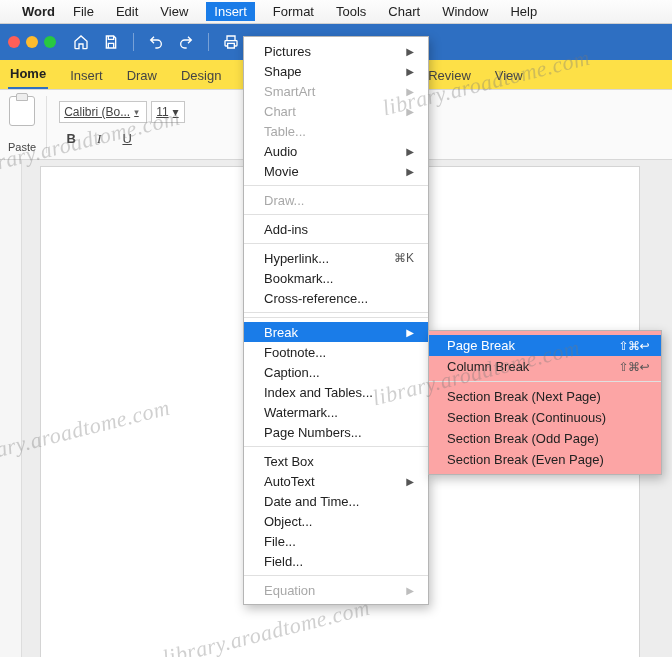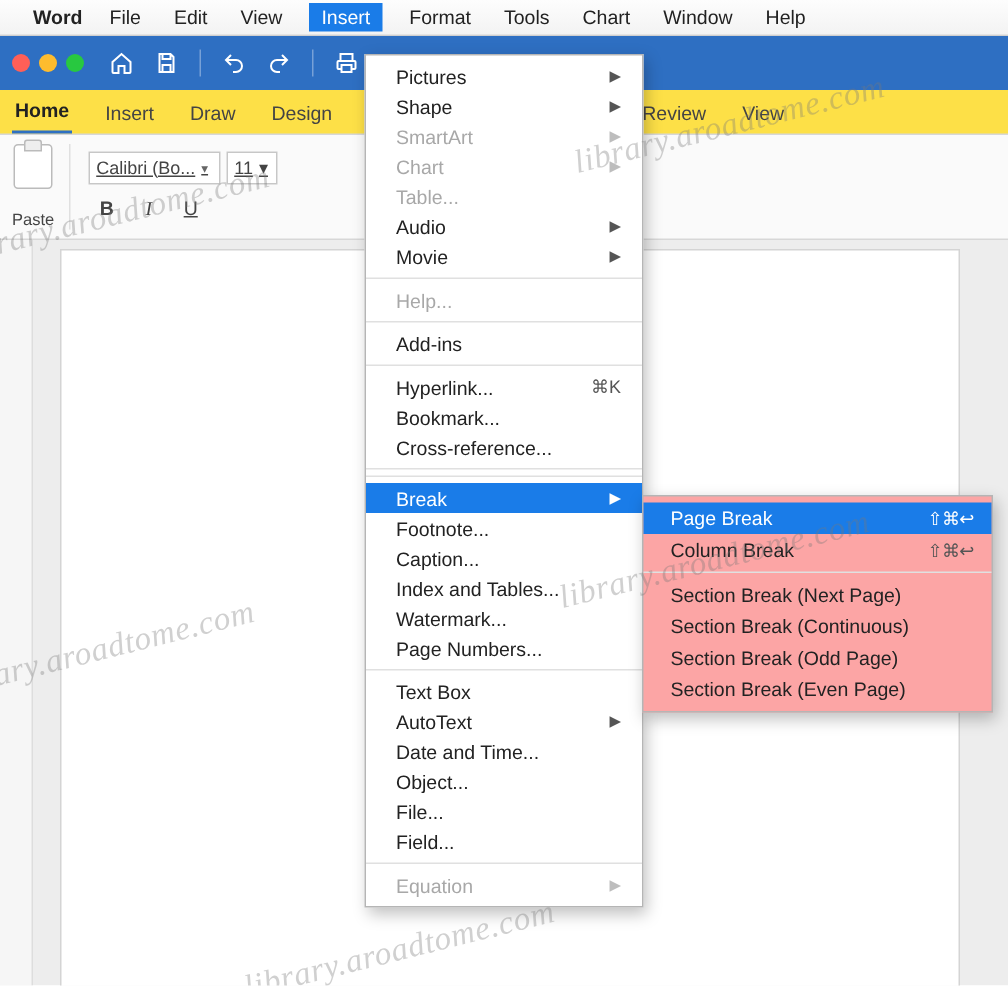--- a/index.html
+++ b/index.html
@@ -189,21 +189,21 @@
       <span>Audio</span>
       <span class="arrow">▶</span>
     </div>
   <div class="row">
       <span>Movie</span>
       <span class="arrow">▶</span>
     </div>
   <div class="sep"></div>
 
   <div class="row disabled">
-      <span>Help...</span>
+      <span>Draw...</span>
     </div>
   <div class="sep"></div>
 
   <div class="row">
       <span>Add-ins</span>
     </div>
   <div class="sep"></div>
 
   <div class="row">
       <span>Hyperlink...</span>

